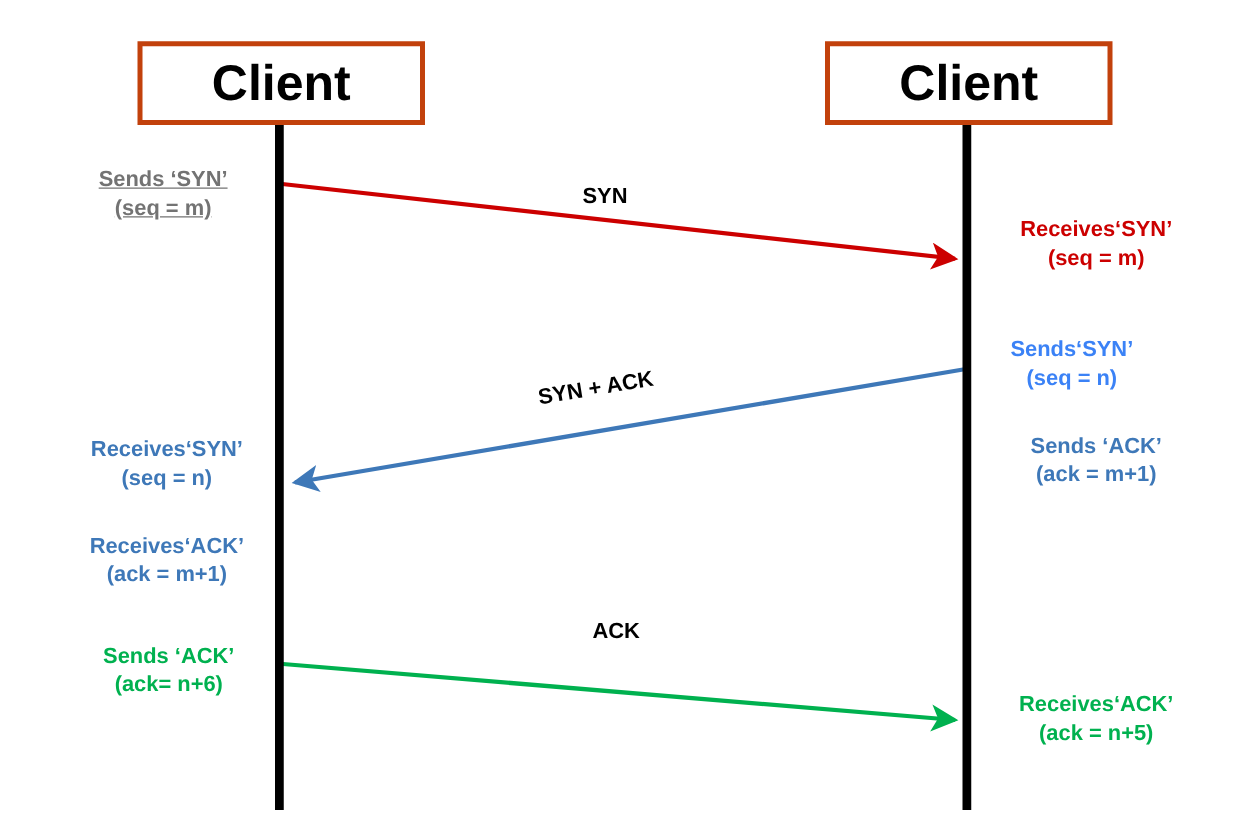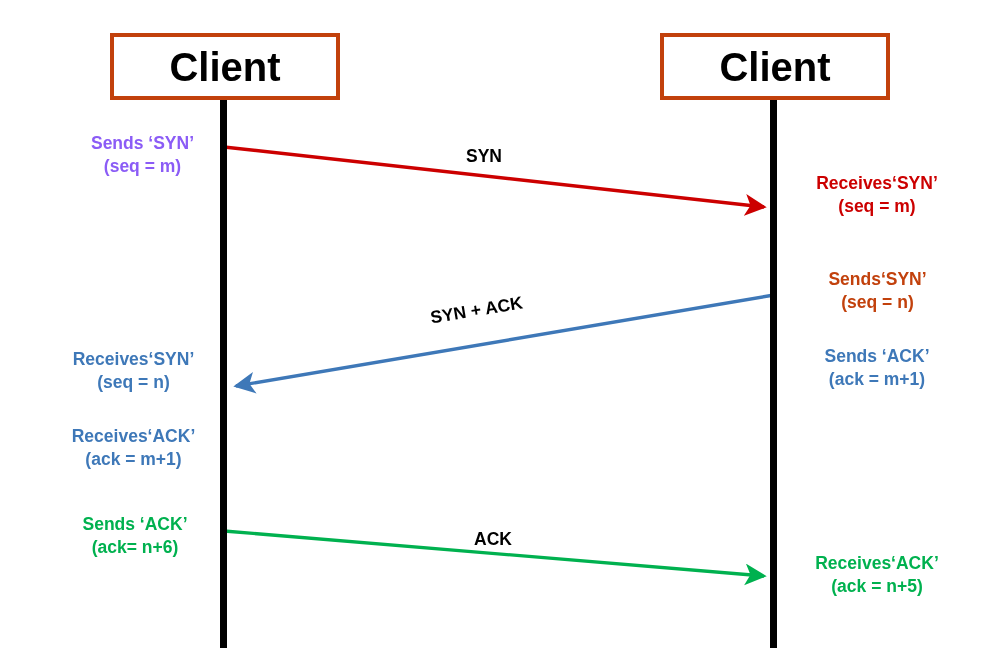--- a/index.html
+++ b/index.html
@@ -101,23 +101,23 @@
   </div>
 
   <div class="node-box" style="left:660px; top:33px; width:230px; height:67px;">
     <span class="node-title">Client</span>
   </div>
 
   <div class="msg-label" style="left:466px; top:146px;">SYN</div>
 
   <div class="msg-label rotated-label" style="left:430px; top:300px; transform:rotate(-9.5deg);">SYN + ACK</div>
 
-  <div class="msg-label" style="left:474px; top:529px;">ACK</div>
+  <div class="msg-label" style="left:474px; top:494px;">ACK</div>
 
-  <div class="side-label" style="left:70px; top:132px; width:145px; color:#8b5cf6;">
+  <div class="side-label" style="left:58px; top:132px; width:145px; color:#737373;text-decoration:underline;">
     <span class="lbl-line">Sends ‘SYN’</span>
     <span class="lbl-line">(seq = m)</span>
   </div>
 
   <div class="side-label" style="left:52px; top:348px; width:163px; color:#3E78B8;">
     <span class="lbl-line">Receives‘SYN’</span>
     <span class="lbl-line">(seq = n)</span>
   </div>
 
   <div class="side-label" style="left:52px; top:425px; width:163px; color:#3E78B8;">
@@ -128,21 +128,21 @@
   <div class="side-label" style="left:55px; top:513px; width:160px; color:#00B14F;">
     <span class="lbl-line">Sends ‘ACK’</span>
     <span class="lbl-line">(ack= n+6)</span>
   </div>
 
   <div class="side-label" style="left:793px; top:172px; width:168px; color:#CC0000;">
     <span class="lbl-line">Receives‘SYN’</span>
     <span class="lbl-line">(seq = m)</span>
   </div>
 
-  <div class="side-label" style="left:800px; top:268px; width:155px; color:#c2410c;">
+  <div class="side-label" style="left:780px; top:268px; width:155px; color:#3b82f6;">
     <span class="lbl-line">Sends‘SYN’</span>
     <span class="lbl-line">(seq = n)</span>
   </div>
 
   <div class="side-label" style="left:793px; top:345px; width:168px; color:#3E78B8;">
     <span class="lbl-line">Sends ‘ACK’</span>
     <span class="lbl-line">(ack = m+1)</span>
   </div>
 
   <div class="side-label" style="left:793px; top:552px; width:168px; color:#00B14F;">

